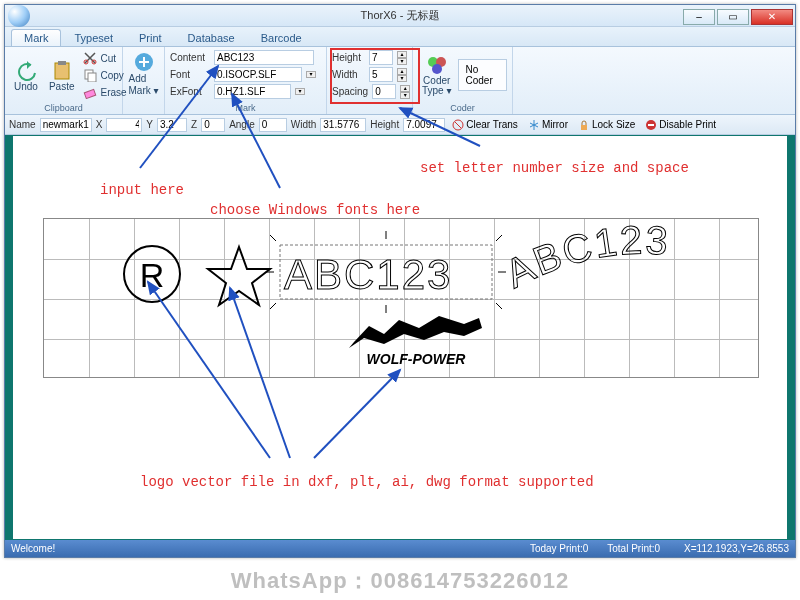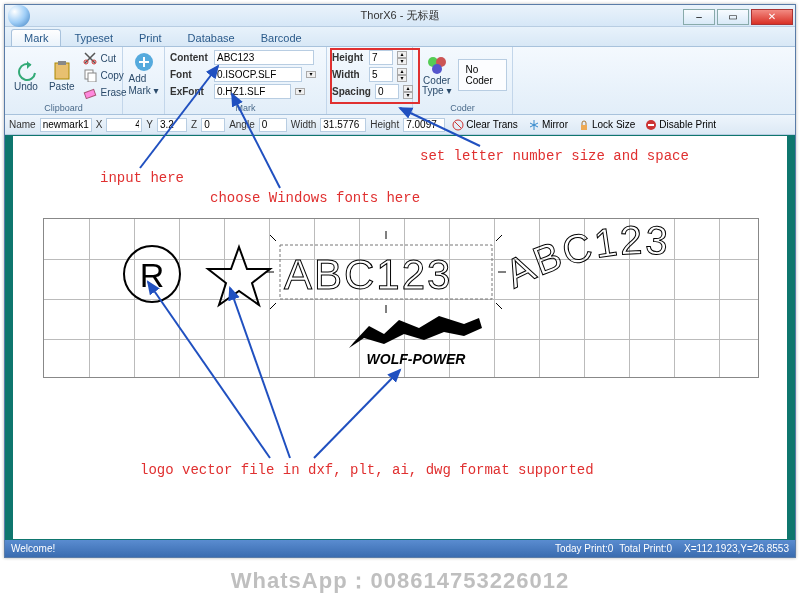--- a/index.html
+++ b/index.html
@@ -17,34 +17,34 @@
 .ribbon { height: 68px; background: linear-gradient(#f4f9fe,#e2eef9); border-bottom: 1px solid #a8c2dc; display: flex; }
 .group { border-right: 1px solid #c3d6ea; padding: 2px 5px; display: flex; flex-direction: column; position: relative; }
 .group-label { position: absolute; bottom: 1px; left: 0; right: 0; text-align: center; font-size: 9px; color: #4a6a8a; }
 .grow { display: flex; align-items: center; gap: 3px; }
 .rbtn { display: flex; flex-direction: column; align-items: center; padding: 2px 4px; cursor: pointer; }
 .rbtn .ic { width: 22px; height: 22px; }
 .rbtn .lbl { font-size: 10px; color: #2a4a6a; }
 .sbtn { display: flex; align-items: center; gap: 3px; font-size: 10px; color: #2a4a6a; padding: 1px 2px; cursor: pointer; }
 .sbtn .sic { width: 14px; height: 14px; }
 .fld { display: flex; align-items: center; gap: 4px; margin: 1px 0; }
-.fld label { font-size: 10px; color: #333; width: 40px; font-weight: bold; }
+.fld label { font-size: 10px; color: #333; width: 40px; }
 .fld input { height: 15px; font-size: 10px; border: 1px solid #b8cde2; padding: 0 2px; }
 .spin { display: inline-flex; flex-direction: column; }
 .spin span { width: 10px; height: 7px; border: 1px solid #aaa; font-size: 6px; line-height: 5px; text-align: center; background: #f0f0f0; cursor: pointer; }
 .propbar { height: 20px; background: linear-gradient(#eef5fc,#dce9f5); border-bottom: 1px solid #b8cde2; display: flex; align-items: center; padding: 0 4px; gap: 4px; font-size: 10px; }
 .propbar label { color: #333; }
 .propbar input { height: 14px; border: 1px solid #b8cde2; font-size: 10px; padding: 0 2px; }
 .pbtn { display: flex; align-items: center; gap: 2px; padding: 0 3px; cursor: pointer; }
 .pbtn .pic { width: 12px; height: 12px; }
 .canvas { position: absolute; top: 131px; left: 8px; right: 8px; bottom: 18px; background: #fff; overflow: hidden; }
 .gridzone { position: absolute; left: 30px; top: 82px; width: 716px; height: 160px; border: 1px solid #888; }
 .gridzone .gc { position: absolute; background: #bbb; }
 .statusbar { position: absolute; bottom: 0; left: 0; right: 0; height: 17px; background: linear-gradient(#5a8cd0,#3a6cb0); display: flex; align-items: center; color: #fff; font-size: 10px; padding: 0 6px; }
-.annot { position: absolute; color: #e03030; font-family: "Courier New", monospace; font-size: 14px; pointer-events: none; }
+.annot { position: absolute; color: #e03030; font-family: "Courier New", monospace; font-size: 14px; pointer-events: none; margin-top: 12px; }
 .redbox { position: absolute; border: 2px solid #e03030; pointer-events: none; }
 .whatsapp { position: absolute; left: 0; right: 0; bottom: 4px; text-align: center; font-size: 22px; font-weight: bold; color: #bfbfbf; letter-spacing: 1px; }
 svg.arrow { position: absolute; pointer-events: none; }
 .designtext { font-family: Arial; font-size: 42px; fill: none; stroke: #000; stroke-width: 1; letter-spacing: 2px; }
 </style>
 </head>
 <body>
 
 <div class="window">
 
@@ -284,22 +284,22 @@
           <path d="M10 28 L25 12 L40 20 L55 6 L75 14 L95 2 L120 10 L135 4 L138 14 L120 22 L100 18 L80 26 L60 20 L40 30 L20 24 L5 34 Z" fill="#000"></path>
           <text x="72" y="50" text-anchor="middle" font-size="14" font-weight="bold" font-style="italic" fill="#000">WOLF-POWER</text>
         </g>
       </svg>
     </div>
   </div>
 
   <div class="statusbar">
     <span>Welcome!</span>
     <span style="margin-left:auto">Today Print:0</span>
-    <span style="margin-left:6px">Total Print:0</span>
-    <span style="margin-left:12px">X=112.1923,Y=26.8553</span>
+    <span style="margin-left:19px">Total Print:0</span>
+    <span style="margin-left:24px">X=112.1923,Y=26.8553</span>
   </div>
 
 </div>
 
 <div class="redbox" style="left:330px;top:48px;width:90px;height:56px"></div>
 
 <div class="annot" style="left:100px;top:170px">input here</div>
 <div class="annot" style="left:210px;top:190px">choose Windows fonts here</div>
 <div class="annot" style="left:420px;top:148px">set letter number size and space</div>
 <div class="annot" style="left:140px;top:462px">logo vector file in dxf, plt, ai, dwg format supported</div>

